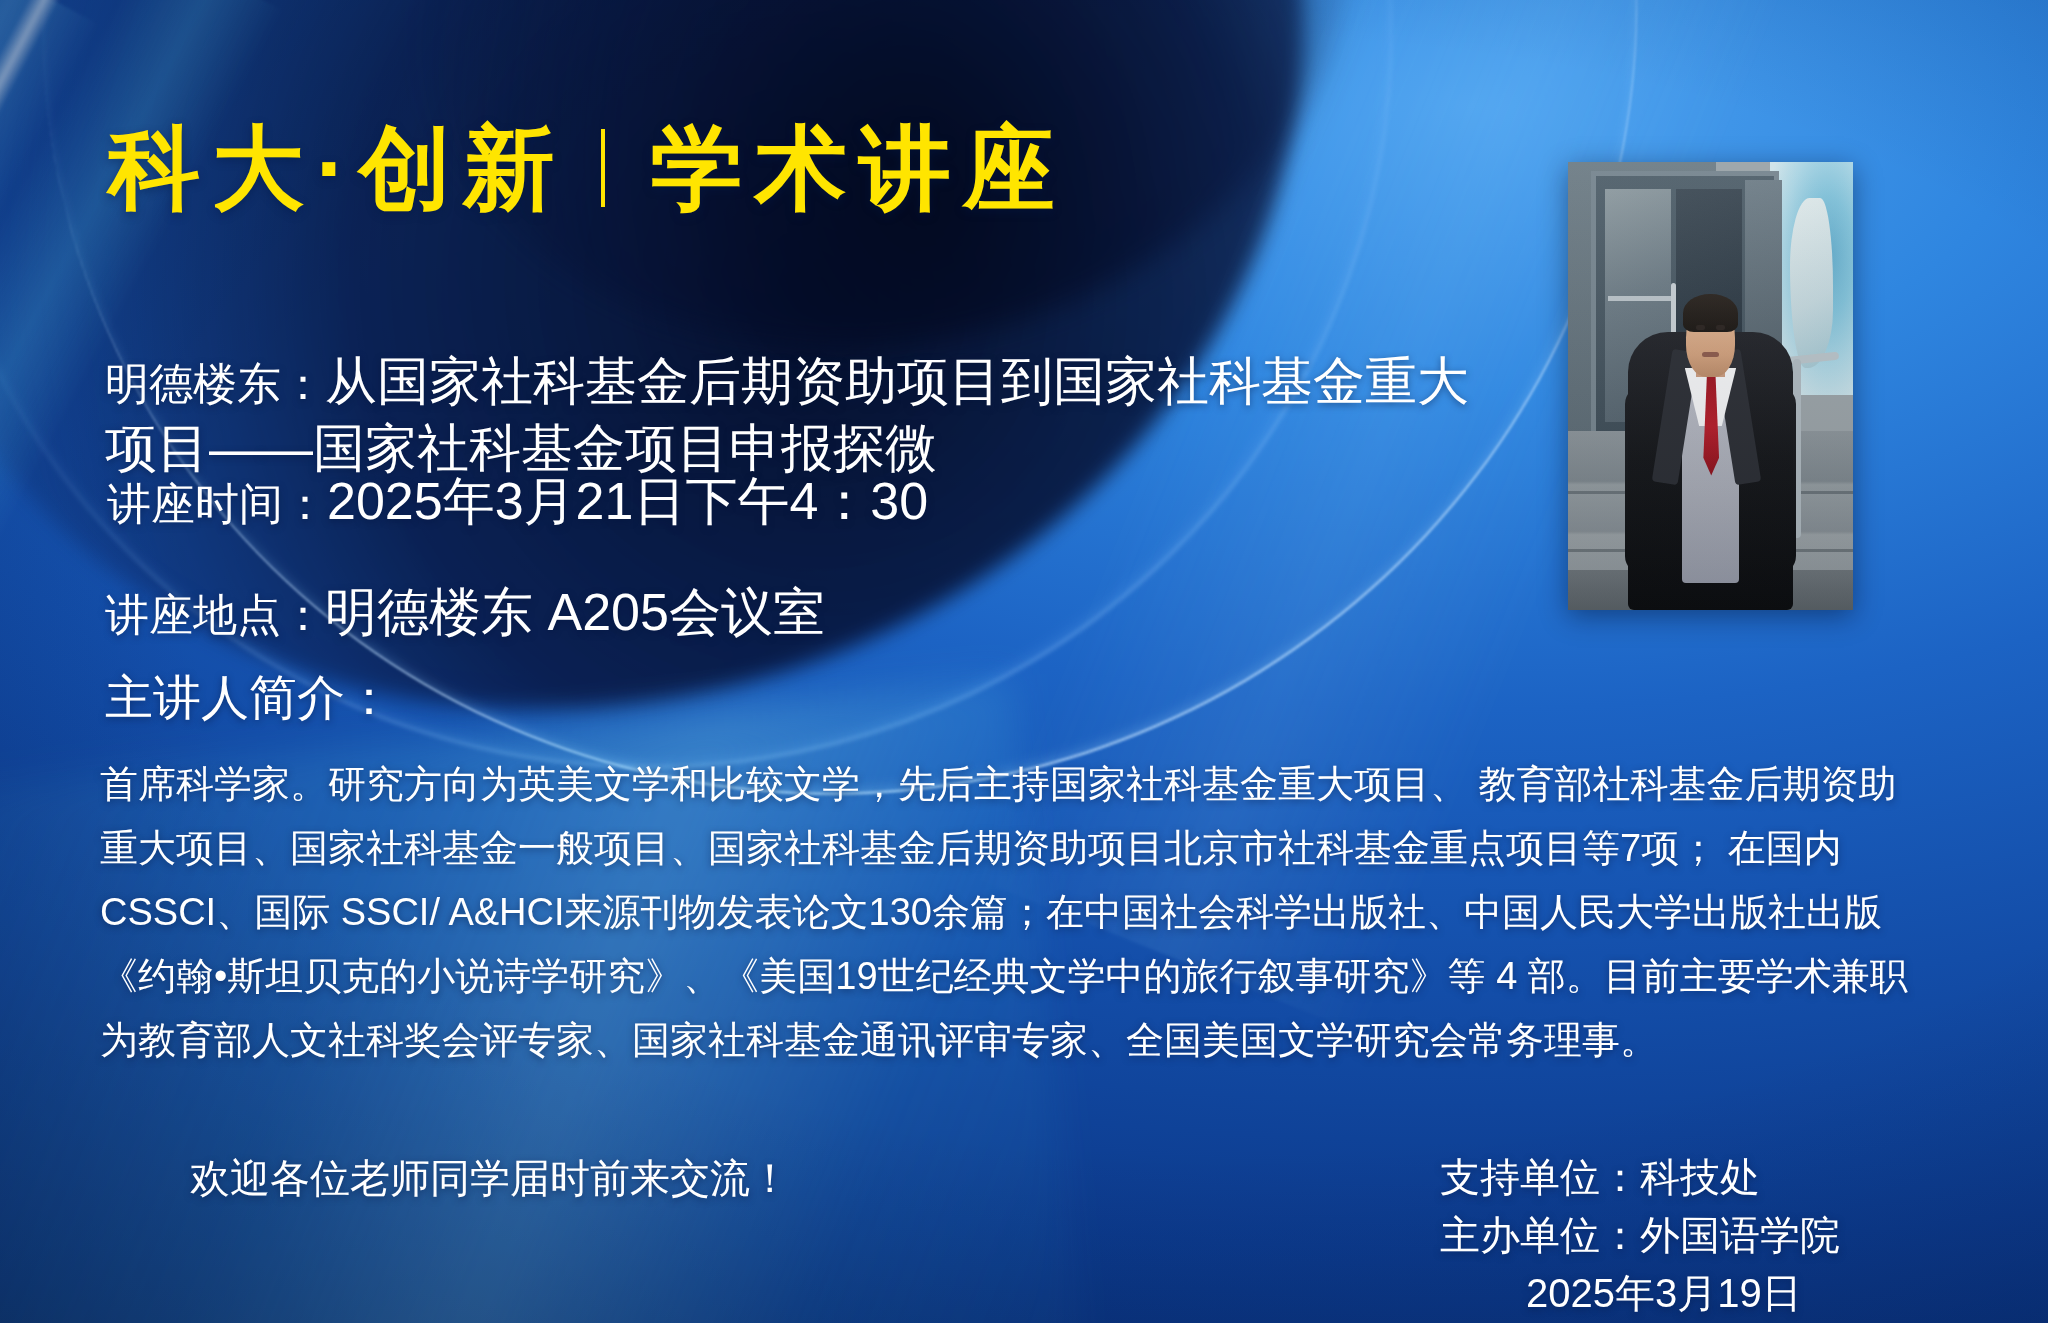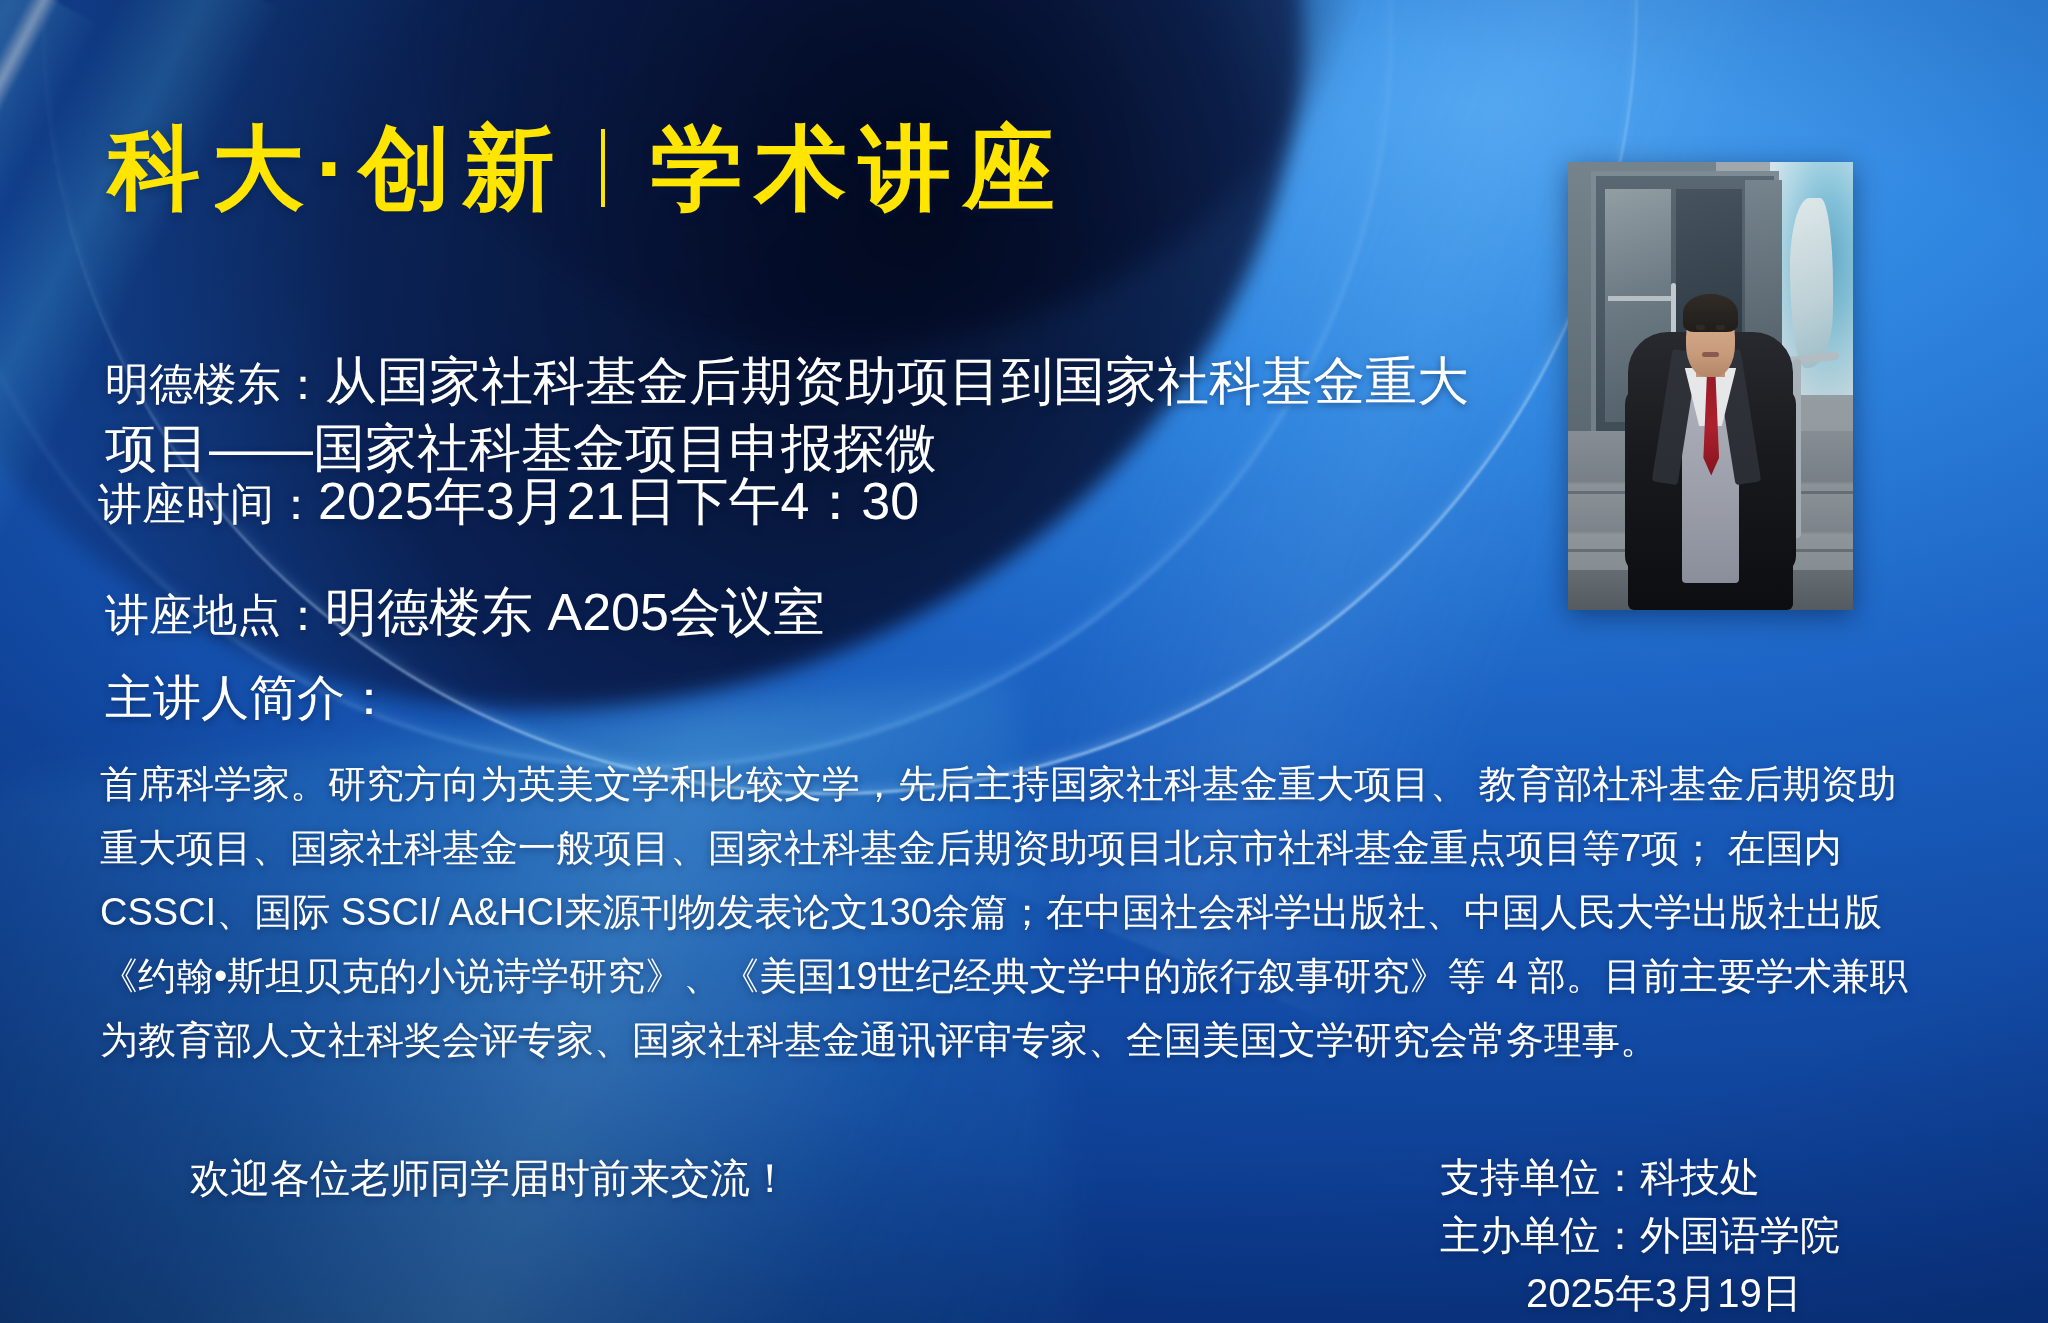--- a/index.html
+++ b/index.html
@@ -123,21 +123,21 @@
   .topic {
     position: absolute;
     left: 105px; top: 348px;
     width: 1400px;
     font-size: 43px;
     line-height: 1.28;
     text-shadow: 0 2px 7px rgba(0,20,60,0.5);
   }
   .topic .flabel { font-size: 44px; }
 
-  .time-row  { left: 98px; top: 467px; }
+  .time-row  { left: 107px; top: 467px; }
   .place-row { left: 105px; top: 578px; }
   .speaker-row { left: 1078px; top: 578px; }
 
   .bio-head {
     position: absolute;
     left: 105px; top: 666px;
     font-size: 48px;
     text-shadow: 0 2px 7px rgba(0,20,60,0.5);
   }
 

